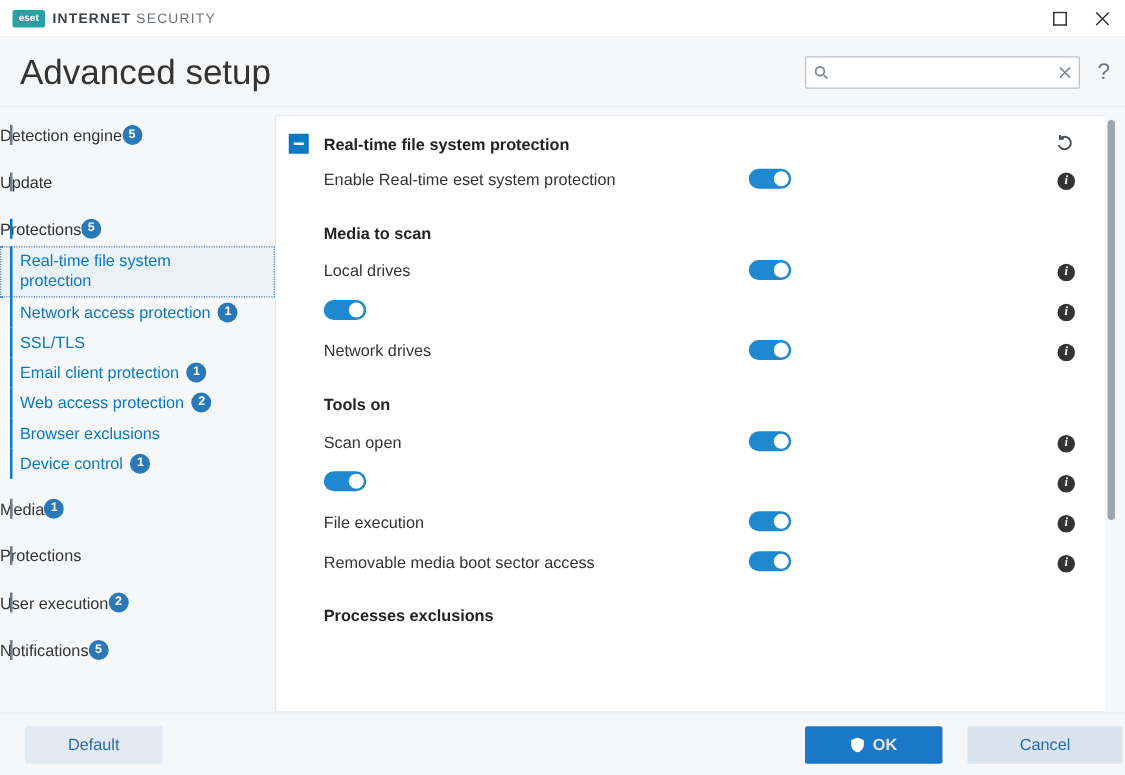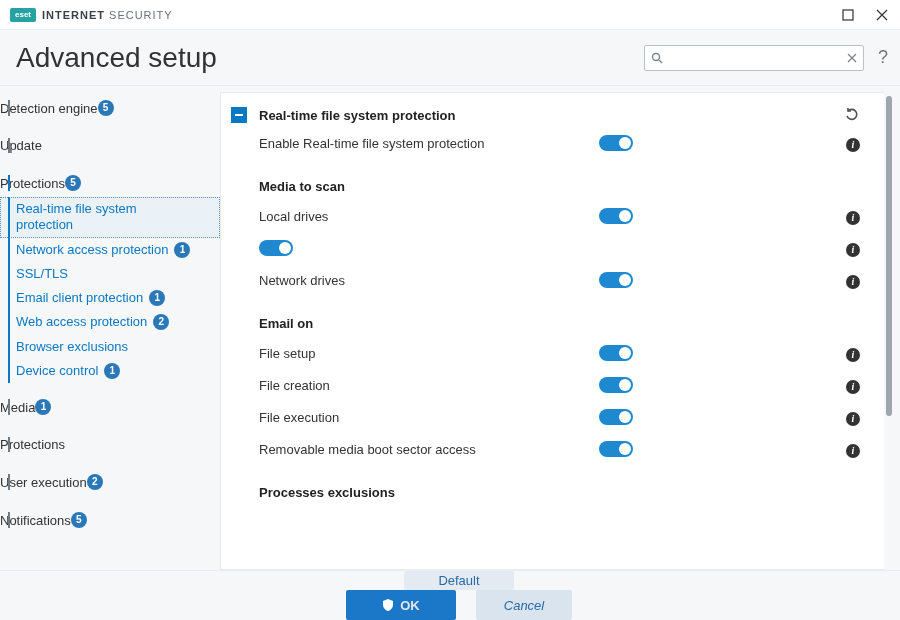--- a/index.html
+++ b/index.html
@@ -77,26 +77,26 @@
   .row .info{flex:0 0 20px;text-align:right;}
 
   .group-title{font-size:13px;font-weight:700;color:#222;padding:20px 0 6px 28px;}
 
   .toggle{width:34px;height:16px;border-radius:9px;background:var(--accent-toggle);position:relative;}
   .toggle::after{content:"";position:absolute;right:2px;top:2px;width:12px;height:12px;border-radius:50%;background:#fff;}
 
   .info-ico{width:14px;height:14px;border-radius:50%;background:#333;color:#fff;display:inline-flex;align-items:center;justify-content:center;font-size:10px;font-weight:700;font-style:italic;font-family:Georgia,serif;}
 
   
-  .footer{height:50px;background:var(--panel-bg);display:flex;align-items:center;justify-content:space-between;padding:0 2px 0 20px;border-top:1px solid #e9edf1;flex-direction:column;}
+  .footer{height:50px;background:var(--panel-bg);display:flex;align-items:center;justify-content:space-between;padding:0 2px 0 20px;border-top:1px solid #e9edf1;}
   .btn{height:30px;border:none;font-size:13px;border-radius:2px;display:inline-flex;align-items:center;justify-content:center;gap:6px;cursor:default;}
   .btn-default{width:110px;background:#e3eaf1;color:#2a6aa8;}
   .btn-ok{width:110px;background:var(--ok-bg);color:#e5e5e5;font-weight:600;}
   .btn-ok svg{width:12px;height:12px;fill:#fff;}
-  .btn-cancel{width:96px;background:var(--cancel-bg);color:var(--cancel-fg);font-style:italic;}
+  .btn-cancel{width:124px;background:var(--cancel-bg);color:var(--cancel-fg);}
   .footer-right{display:flex;gap:20px;}
 
   svg{display:block;}
 </style>
 </head>
 <body>
 
 <div class="titlebar">
   <div class="brand">
     <span class="brand-logo">eset</span>
@@ -213,21 +213,21 @@
           <span class="undo-ico">
             <svg viewBox="0 0 16 16">
                 <path d="M4 4 A5 5 0 1 1 3 9"></path>
                 <path d="M4 1 L4 4 L7 4"></path>
               </svg>
           </span>
         </div>
 
         <div id="rows-enable">
             <div class="row">
-              <span class="label">Enable Real-time file system protection</span>
+              <span class="label">Enable Real-time eset system protection</span>
               <span class="toggle-col">
                 <span class="toggle"></span>
               </span>
               <span class="spacer"></span>
               <span class="info"><span class="info-ico">i</span></span>
             </div>
           </div>
 
         <div class="group-title">Media to scan</div>
         <div id="rows-media">
@@ -249,32 +249,31 @@
             <div class="row">
               <span class="label">Network drives</span>
               <span class="toggle-col">
                 <span class="toggle"></span>
               </span>
               <span class="spacer"></span>
               <span class="info"><span class="info-ico">i</span></span>
             </div>
           </div>
 
-        <div class="group-title">Email on</div>
+        <div class="group-title">Tools on</div>
         <div id="rows-scan">
             <div class="row">
-              <span class="label">File setup</span>
-              <span class="toggle-col">
-                <span class="toggle"></span>
-              </span>
-              <span class="spacer"></span>
-              <span class="info"><span class="info-ico">i</span></span>
-            </div>
-            <div class="row">
-              <span class="label">File creation</span>
+              <span class="label">Scan open</span>
+              <span class="toggle-col">
+                <span class="toggle"></span>
+              </span>
+              <span class="spacer"></span>
+              <span class="info"><span class="info-ico">i</span></span>
+            </div>
+            <div class="row">
               <span class="toggle-col">
                 <span class="toggle"></span>
               </span>
               <span class="spacer"></span>
               <span class="info"><span class="info-ico">i</span></span>
             </div>
             <div class="row">
               <span class="label">File execution</span>
               <span class="toggle-col">
                 <span class="toggle"></span>

